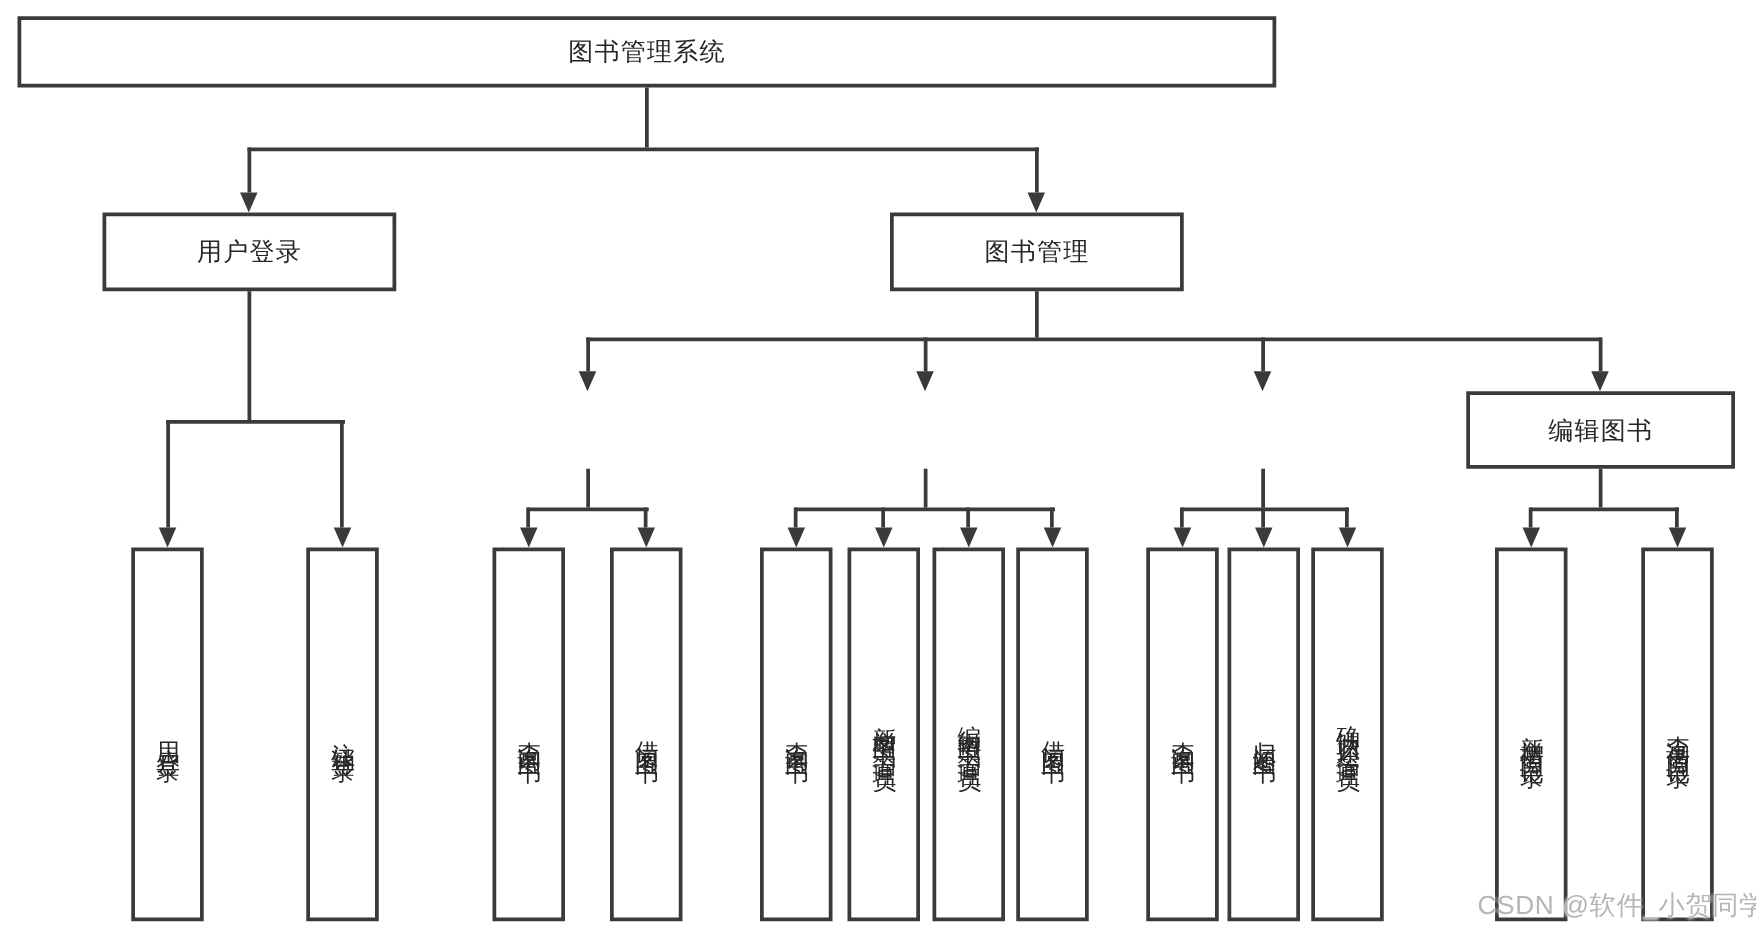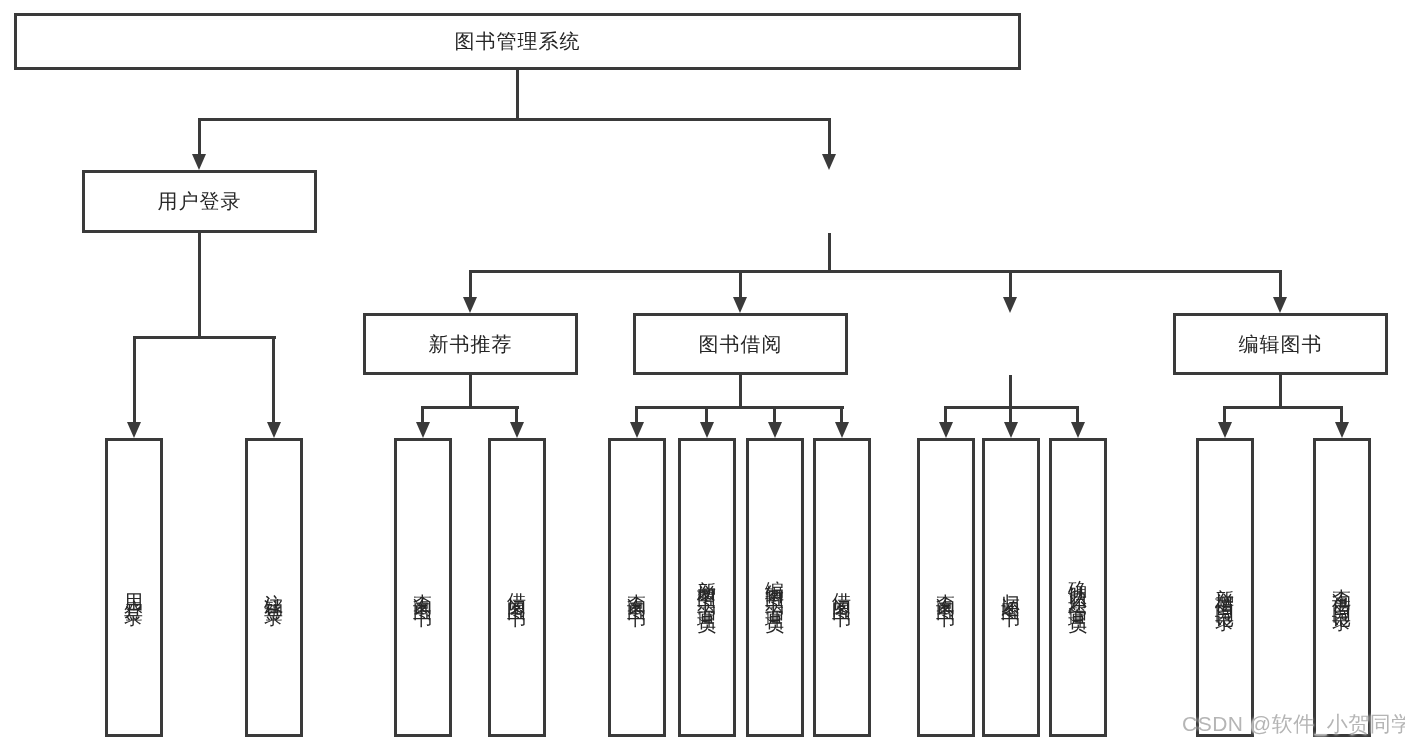--- a/index.html
+++ b/index.html
@@ -54,45 +54,42 @@
   <div class="vline" style="left:516px;top:70px;height:48px"></div>
   <div class="hline" style="left:198px;top:118px;width:633px"></div>
   <div class="vline" style="left:198px;top:118px;height:36px"></div>
   <div class="arrow" style="left:192px;top:154px"></div>
   <div class="vline" style="left:828px;top:118px;height:36px"></div>
   <div class="arrow" style="left:822px;top:154px"></div>
 
   <div class="box" style="left:82px;top:170px;width:235px;height:63px">
     <span>用户登录</span>
   </div>
+  <div class="box" style="left:712px;top:170px;width:235px;height:63px">
+    <span>图书管理</span>
+  </div>
 
   <div class="vline" style="left:198px;top:233px;height:103px"></div>
   <div class="hline" style="left:133px;top:336px;width:143px"></div>
   <div class="vline" style="left:133px;top:336px;height:86px"></div>
   <div class="arrow" style="left:127px;top:422px"></div>
   <div class="vline" style="left:272px;top:336px;height:86px"></div>
   <div class="arrow" style="left:267px;top:422px"></div>
 
   <div class="vline" style="left:828px;top:233px;height:37px"></div>
   <div class="hline" style="left:469px;top:270px;width:812px"></div>
   <div class="vline" style="left:469px;top:270px;height:27px"></div>
   <div class="arrow" style="left:463px;top:297px"></div>
   <div class="vline" style="left:739px;top:270px;height:27px"></div>
   <div class="arrow" style="left:733px;top:297px"></div>
   <div class="vline" style="left:1009px;top:270px;height:27px"></div>
   <div class="arrow" style="left:1003px;top:297px"></div>
   <div class="vline" style="left:1279px;top:270px;height:27px"></div>
   <div class="arrow" style="left:1273px;top:297px"></div>
 
-  <div class="box" style="left:363px;top:313px;width:215px;height:62px">
-    <span>新书推荐</span>
-  </div>
-  <div class="box" style="left:633px;top:313px;width:215px;height:62px">
-    <span>图书借阅</span>
-  </div>
   <div class="box" style="left:1173px;top:313px;width:215px;height:62px">
     <span>编辑图书</span>
   </div>
 
   <div class="vline" style="left:469px;top:375px;height:31px"></div>
   <div class="hline" style="left:422px;top:406px;width:97px"></div>
   <div class="vline" style="left:421px;top:406px;height:16px"></div>
   <div class="arrow" style="left:416px;top:422px"></div>
   <div class="vline" style="left:515px;top:406px;height:16px"></div>
   <div class="arrow" style="left:510px;top:422px"></div>

